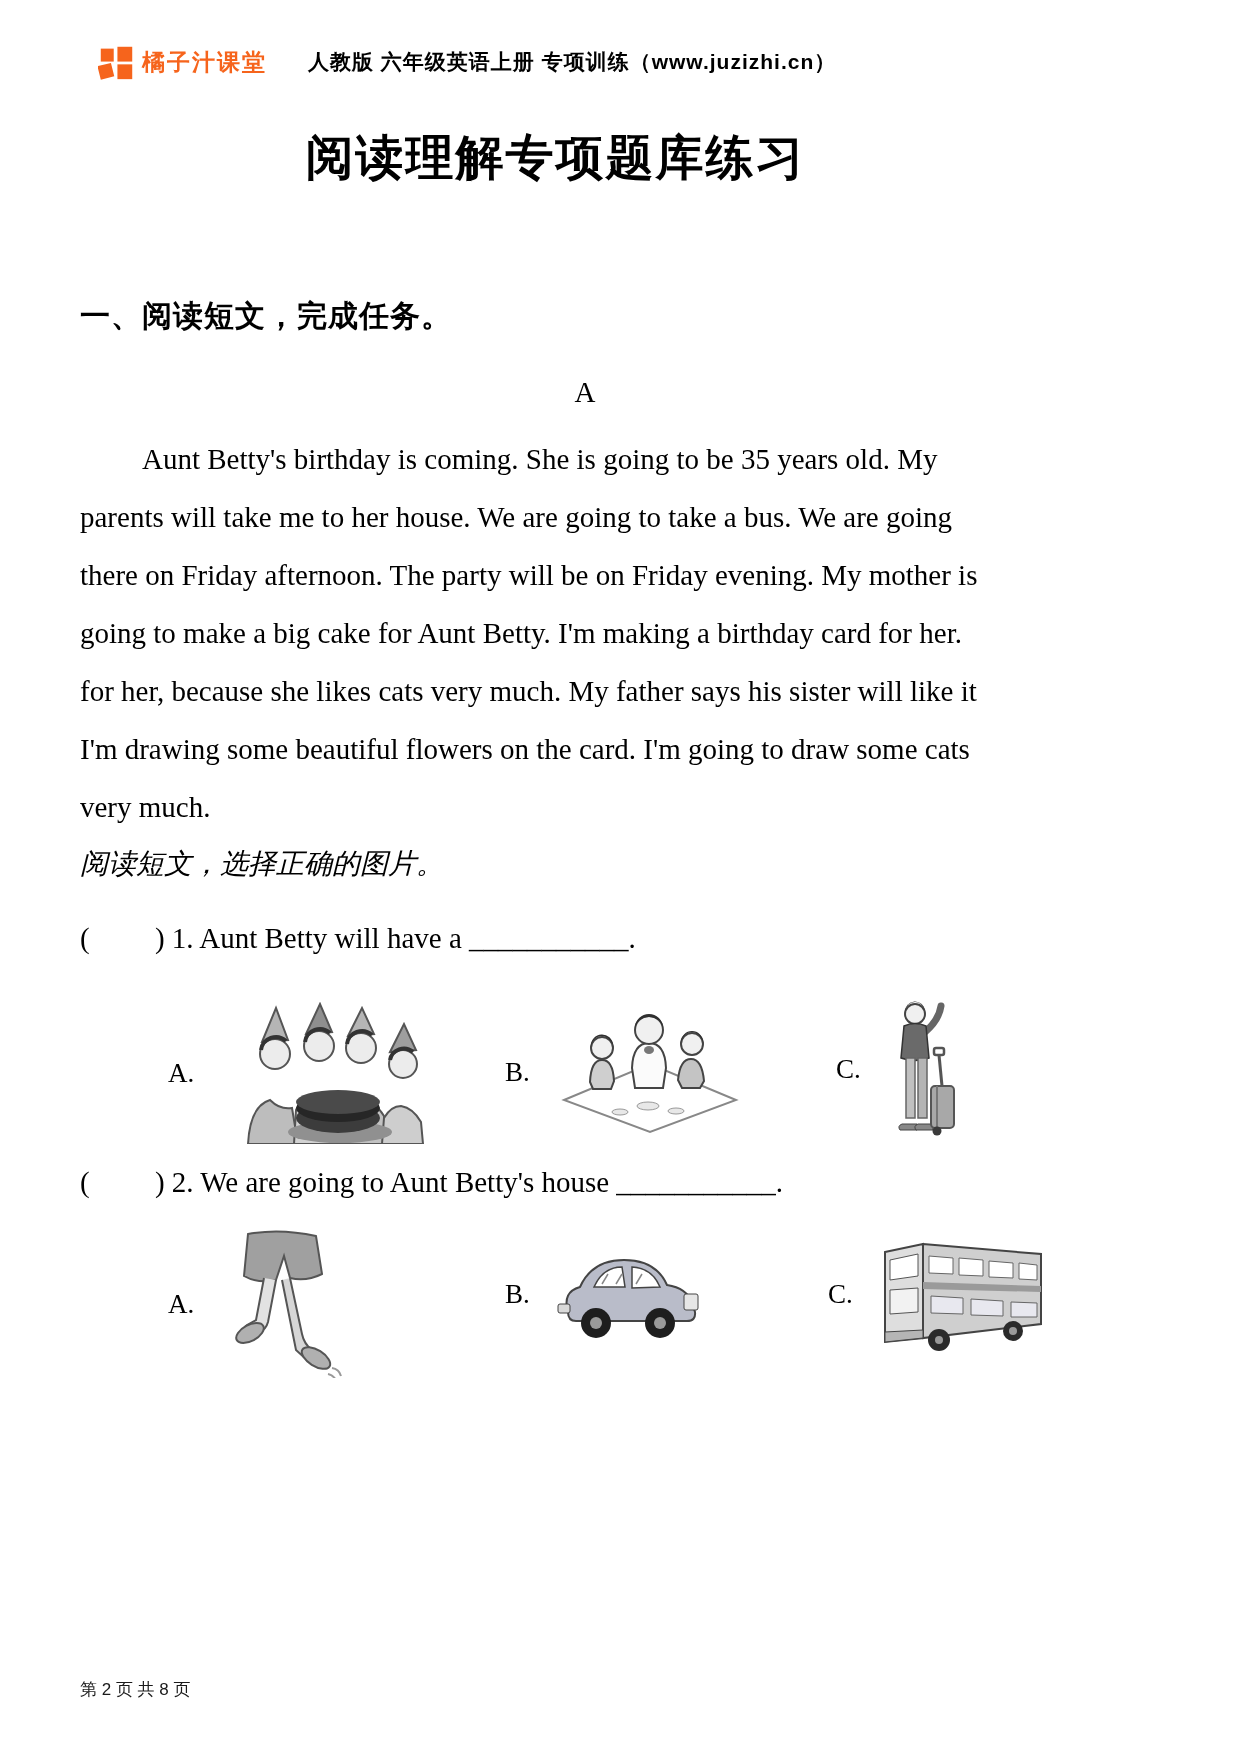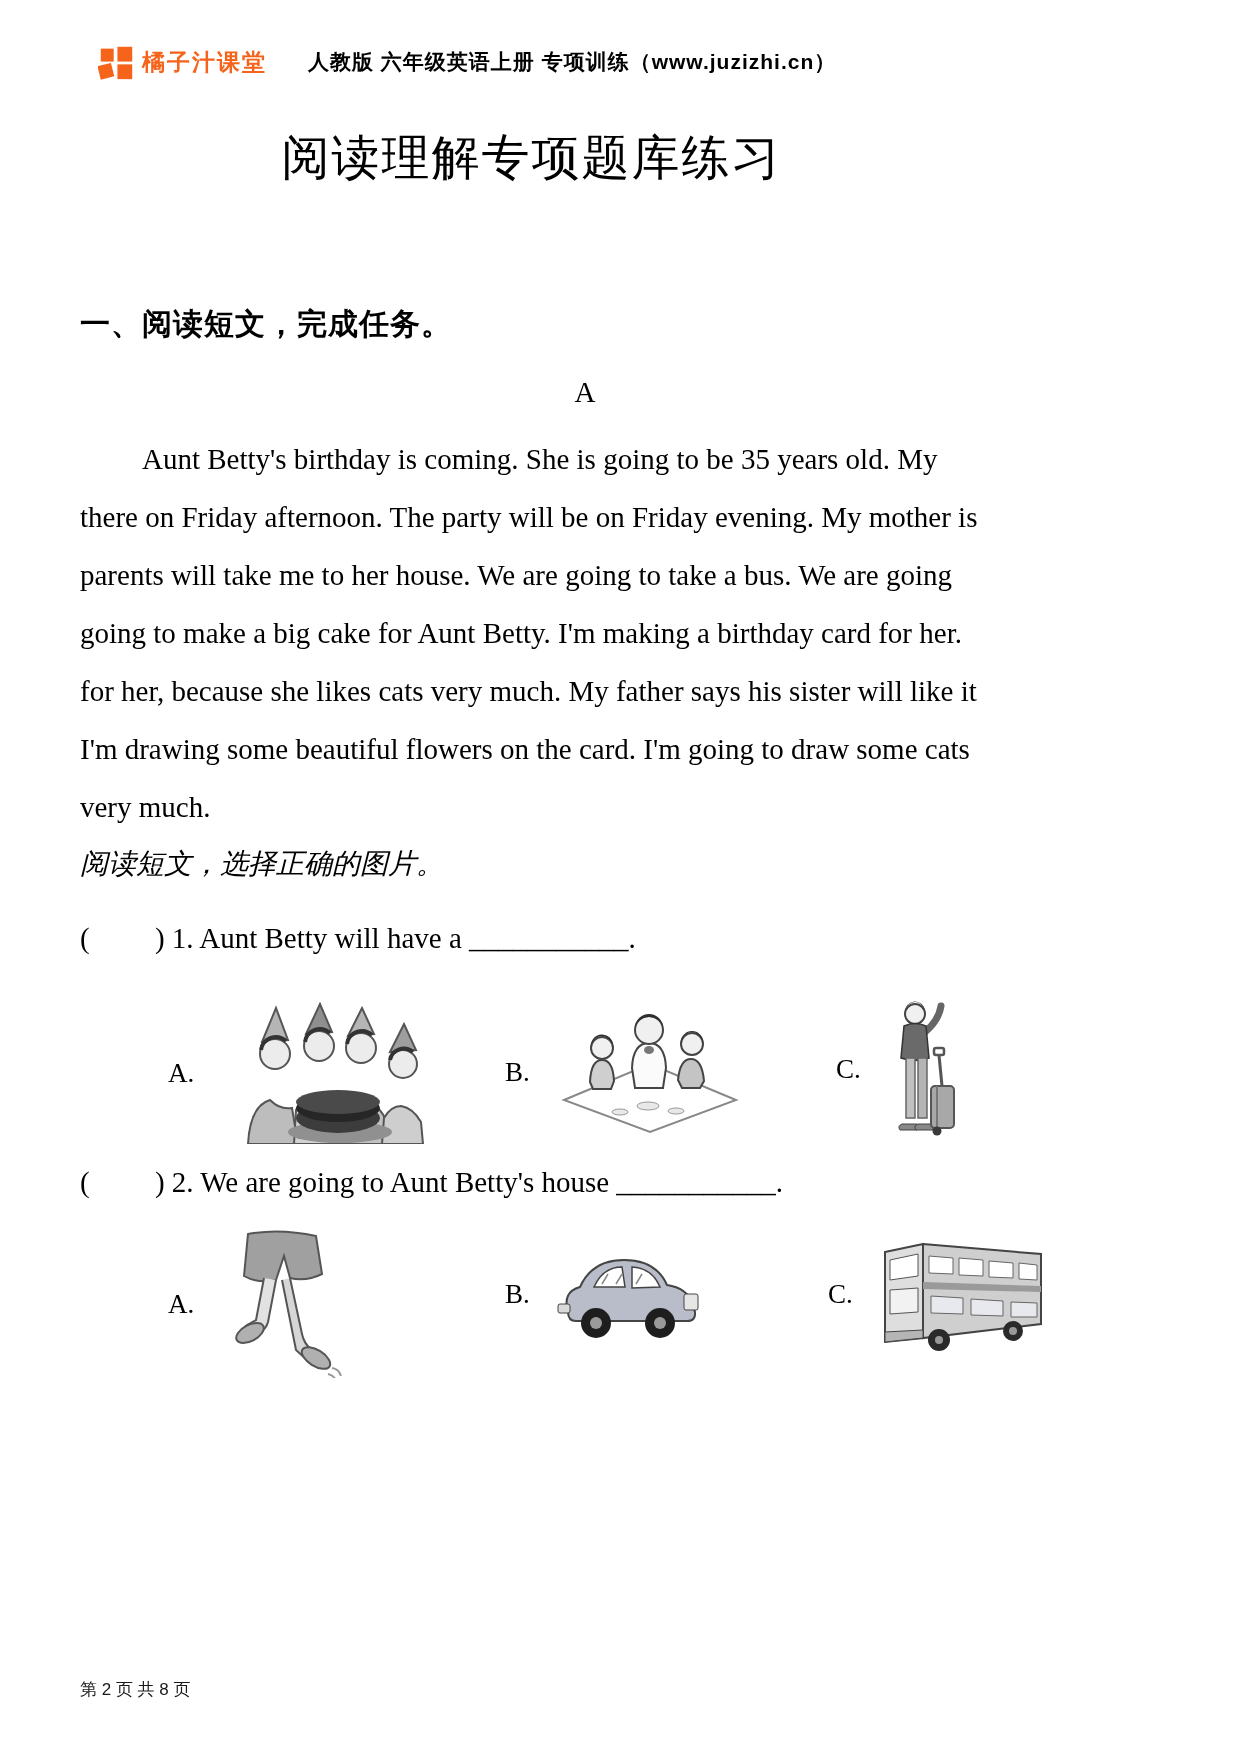--- a/index.html
+++ b/index.html
@@ -7,22 +7,22 @@
   .page {
     position:relative; width:1224px; height:1754px; background:#ffffff;
     font-family:"Liberation Serif", serif; color:#000; overflow:hidden;
   }
   
   .brand { position:absolute; left:98px; top:44px; display:flex; align-items:center; gap:7px; }
   .brand svg { display:block; }
   .brand-text { color:#f6641c; font-family:"Liberation Sans", sans-serif; font-weight:bold; font-size:23px; letter-spacing:2px; }
   .doc-title { position:absolute; left:308px; top:48px; font-family:"Liberation Sans", sans-serif; font-weight:bold; font-size:21px; letter-spacing:1px; }
   
-  .main-title { position:absolute; left:64px; top:126px; width:935px; text-align:center; font-size:48px; font-weight:normal; letter-spacing:2px; }
-  .section-heading { position:absolute; left:80px; top:304px; font-size:30px; font-weight:bold; letter-spacing:1px; }
+  .main-title { position:absolute; left:88px; top:126px; width:935px; text-align:center; font-size:48px; font-weight:bold; letter-spacing:2px; }
+  .section-heading { position:absolute; left:80px; top:296px; font-size:30px; font-weight:bold; letter-spacing:1px; }
   .passage-label { position:absolute; left:80px; top:376px; width:1010px; text-align:center; font-size:29px; }
   .passage { position:absolute; left:80px; top:430px; width:960px; font-size:29px; line-height:58px; }
   .passage-line { white-space:nowrap; }
   .passage-line.indent { text-indent:62px; }
   .instruction { position:absolute; left:80px; top:845px; font-size:28px;font-style:italic; }
   .question { position:absolute; left:80px; font-size:29px; white-space:pre; }
   #q1 { top:922px; }
   #q2 { top:1166px; }
   .option { position:absolute; display:flex; align-items:center; gap:26px; }
   .opt-label { font-size:27px; }
@@ -53,22 +53,22 @@
     <span class="brand-text">橘子汁课堂</span>
   </div>
   <div class="doc-title">人教版 六年级英语上册 专项训练（www.juzizhi.cn）</div>
 
   <h1 class="main-title">阅读理解专项题库练习</h1>
   <h2 class="section-heading">一、阅读短文，完成任务。</h2>
 
   <div class="passage-label">A</div>
   <div class="passage">
     <div class="passage-line indent">Aunt Betty's birthday is coming. She is going to be 35 years old. My</div>
+    <div class="passage-line">parents will take me to her house. We are going to take a bus. We are going</div>
     <div class="passage-line">there on Friday afternoon. The party will be on Friday evening. My mother is</div>
-    <div class="passage-line">parents will take me to her house. We are going to take a bus. We are going</div>
     <div class="passage-line">going to make a big cake for Aunt Betty. I'm making a birthday card for her.</div>
     <div class="passage-line">for her, because she likes cats very much. My father says his sister will like it</div>
     <div class="passage-line">I'm drawing some beautiful flowers on the card. I'm going to draw some cats</div>
     <div class="passage-line">very much.</div>
   </div>
 
   <div class="instruction">阅读短文，选择正确的图片。</div>
 
   <div class="question" id="q1">(         ) 1. Aunt Betty will have a ___________.</div>
 

